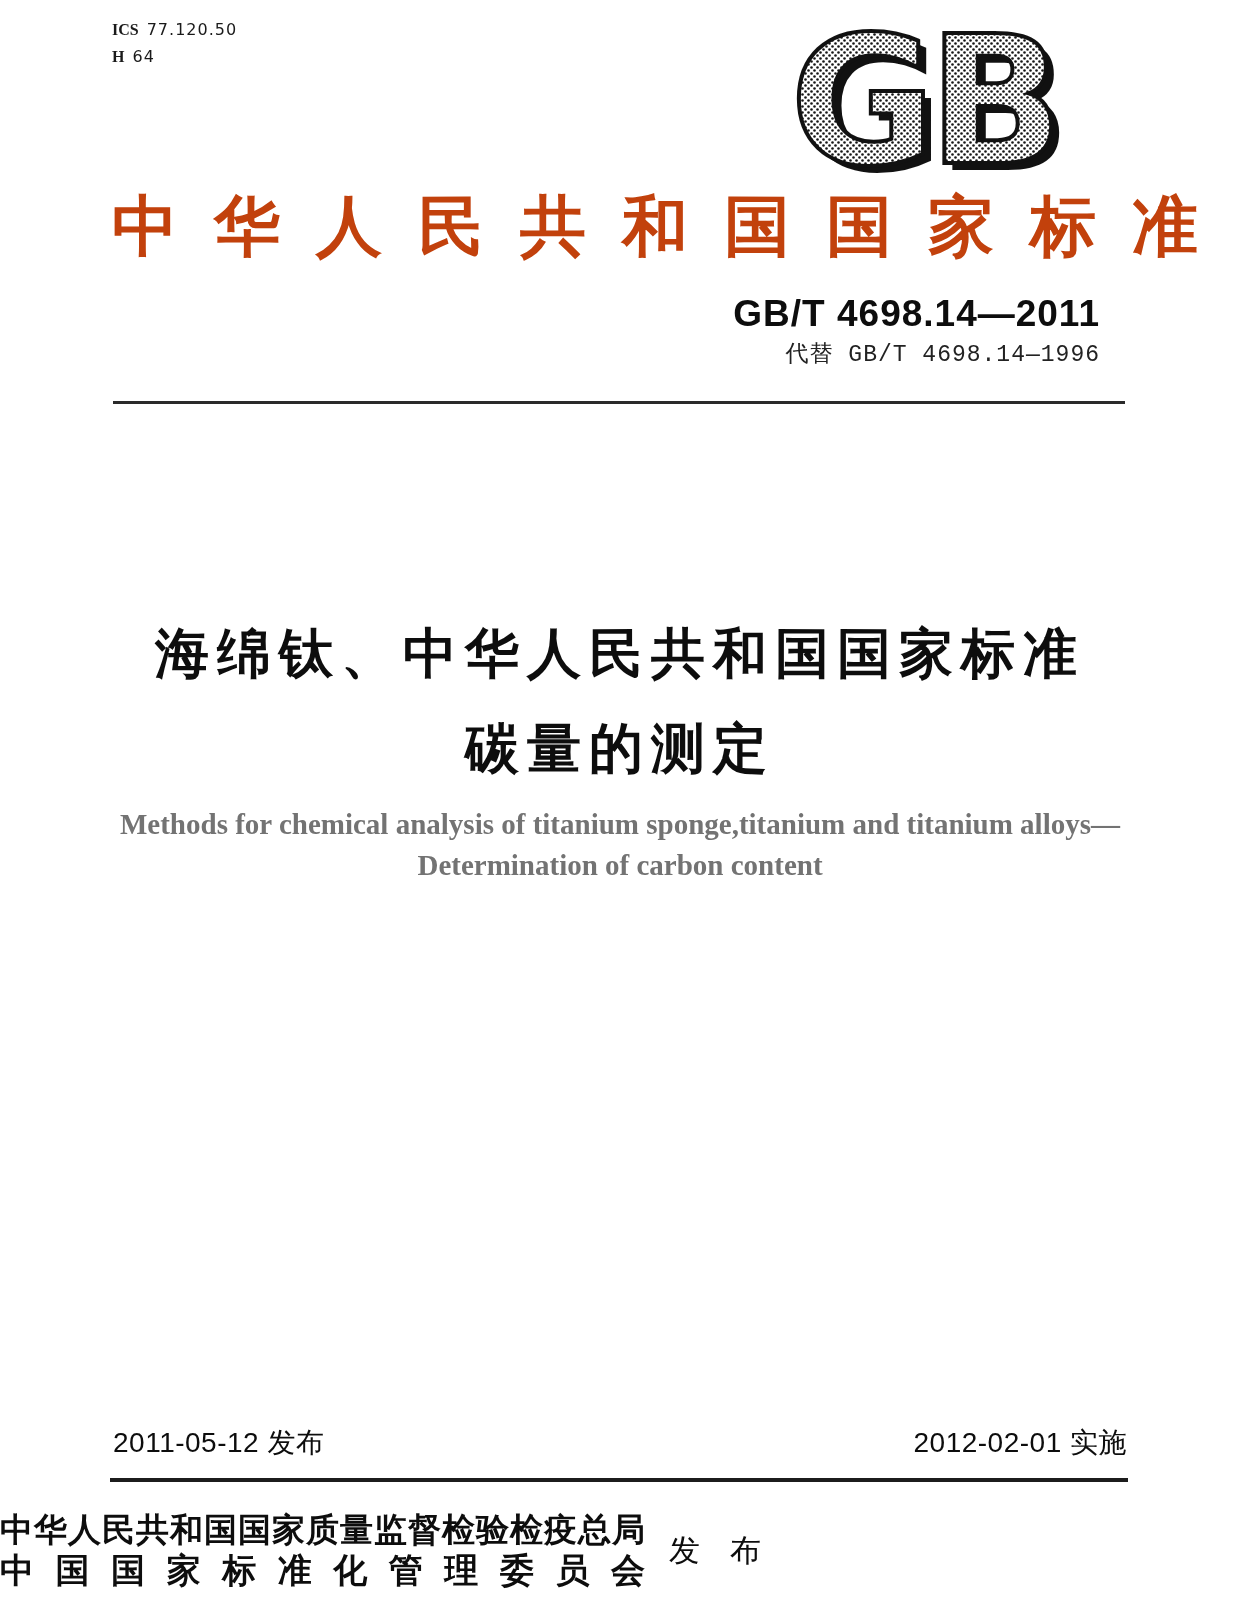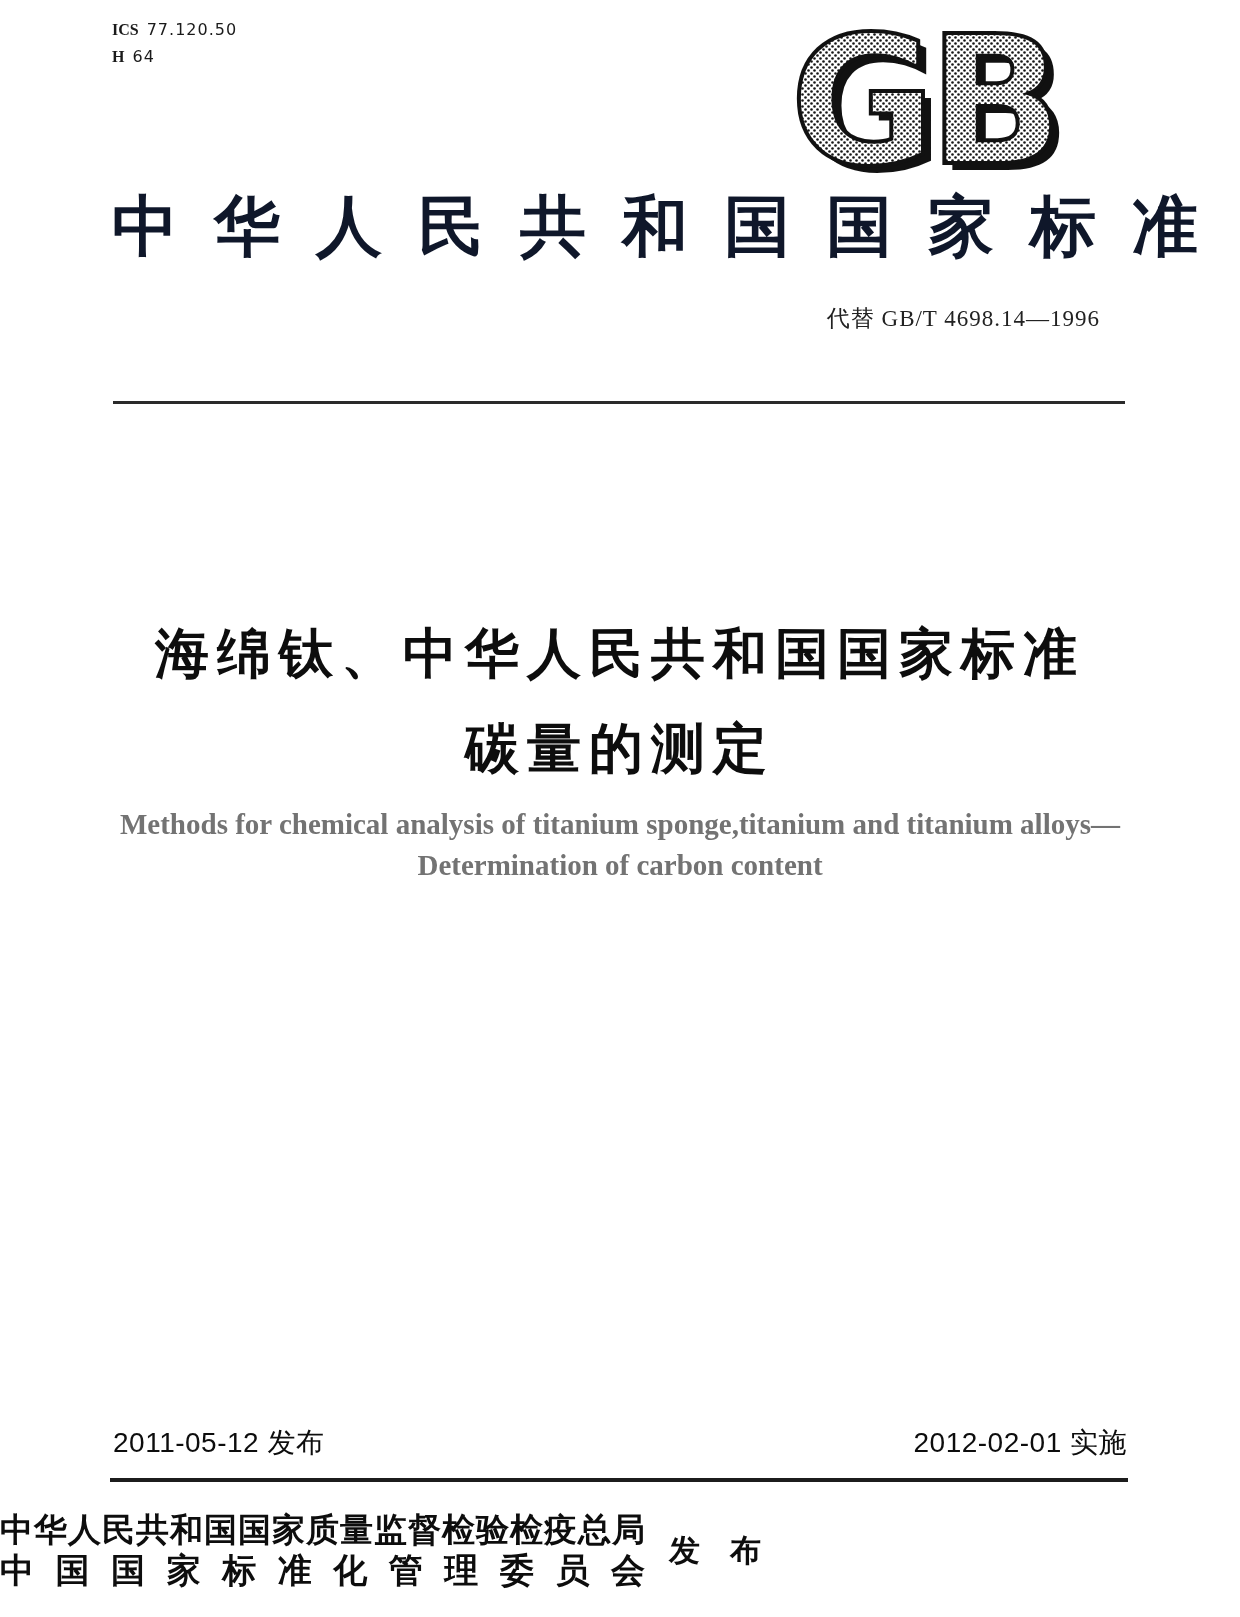--- a/index.html
+++ b/index.html
@@ -49,40 +49,40 @@
   .std-title {
     position: absolute;
     left: 112px;
     top: 182px;
     width: 1060px;
     font-family: "Liberation Serif", serif;
     font-weight: bold;
     font-size: 66px;
     letter-spacing: 36px;
     white-space: nowrap;
-    color: #0f172a;
+    color: #c2410c;
   }
 
   
   .std-num-block {
     position: absolute;
     right: 140px;
     top: 293px;
     text-align: right;
   }
   .std-number {
     font-family: "Liberation Sans", sans-serif;
     font-weight: bold;
     font-size: 37px;
     letter-spacing: 1px;
     color: #0d0d0d;
   }
   .std-replaces {
-    margin-top: 10px;
-    font-family: Liberation Serif, serif;
+    margin-top: 3px;
+    font-family: Liberation Mono, monospace;
     font-size: 23px;
     letter-spacing: 1px;
     color: #222;
   }
 
   .hr-top {
     position: absolute;
     left: 113px;
     top: 401px;
     width: 1012px;
@@ -171,21 +171,21 @@
     font-weight: bold;
     font-size: 34px;
     line-height: 42px;
     color: #0d0d0d;
     text-align: justify;
     text-align-last: justify;
   }
   .publish-label {
     margin-left: 24px;
     font-family: "Liberation Serif", serif;
-    font-weight: bold;
+    font-weight: normal;
     font-size: 31px;
     letter-spacing: 30px;
     color: #0d0d0d;
     white-space: nowrap;
   }
 </style>
 </head>
 <body>
 
 <div class="page">
@@ -209,20 +209,21 @@
     </defs>
     <g font-family="'DejaVu Sans', sans-serif" font-weight="bold" font-size="178" letter-spacing="-8">
       <text x="12" y="146" fill="#111111">GB</text>
       <text x="4" y="139" fill="url(#halftone)" stroke="#111111" stroke-width="4">GB</text>
     </g>
   </svg>
 
   <div class="std-title">中华人民共和国国家标准</div>
 
   <div class="std-num-block">
+    <div class="std-number">GB/T 4698.14—2011</div>
     <div class="std-replaces">代替 GB/T 4698.14—1996</div>
   </div>
 
   <div class="hr-top"></div>
 
   <div class="zh-title-1">海绵钛、中华人民共和国国家标准</div>
   <div class="zh-title-2">碳量的测定</div>
   <div class="en-title-1">Methods for chemical analysis of titanium sponge,titanium and titanium alloys—</div>
   <div class="en-title-2">Determination of carbon content</div>
 

